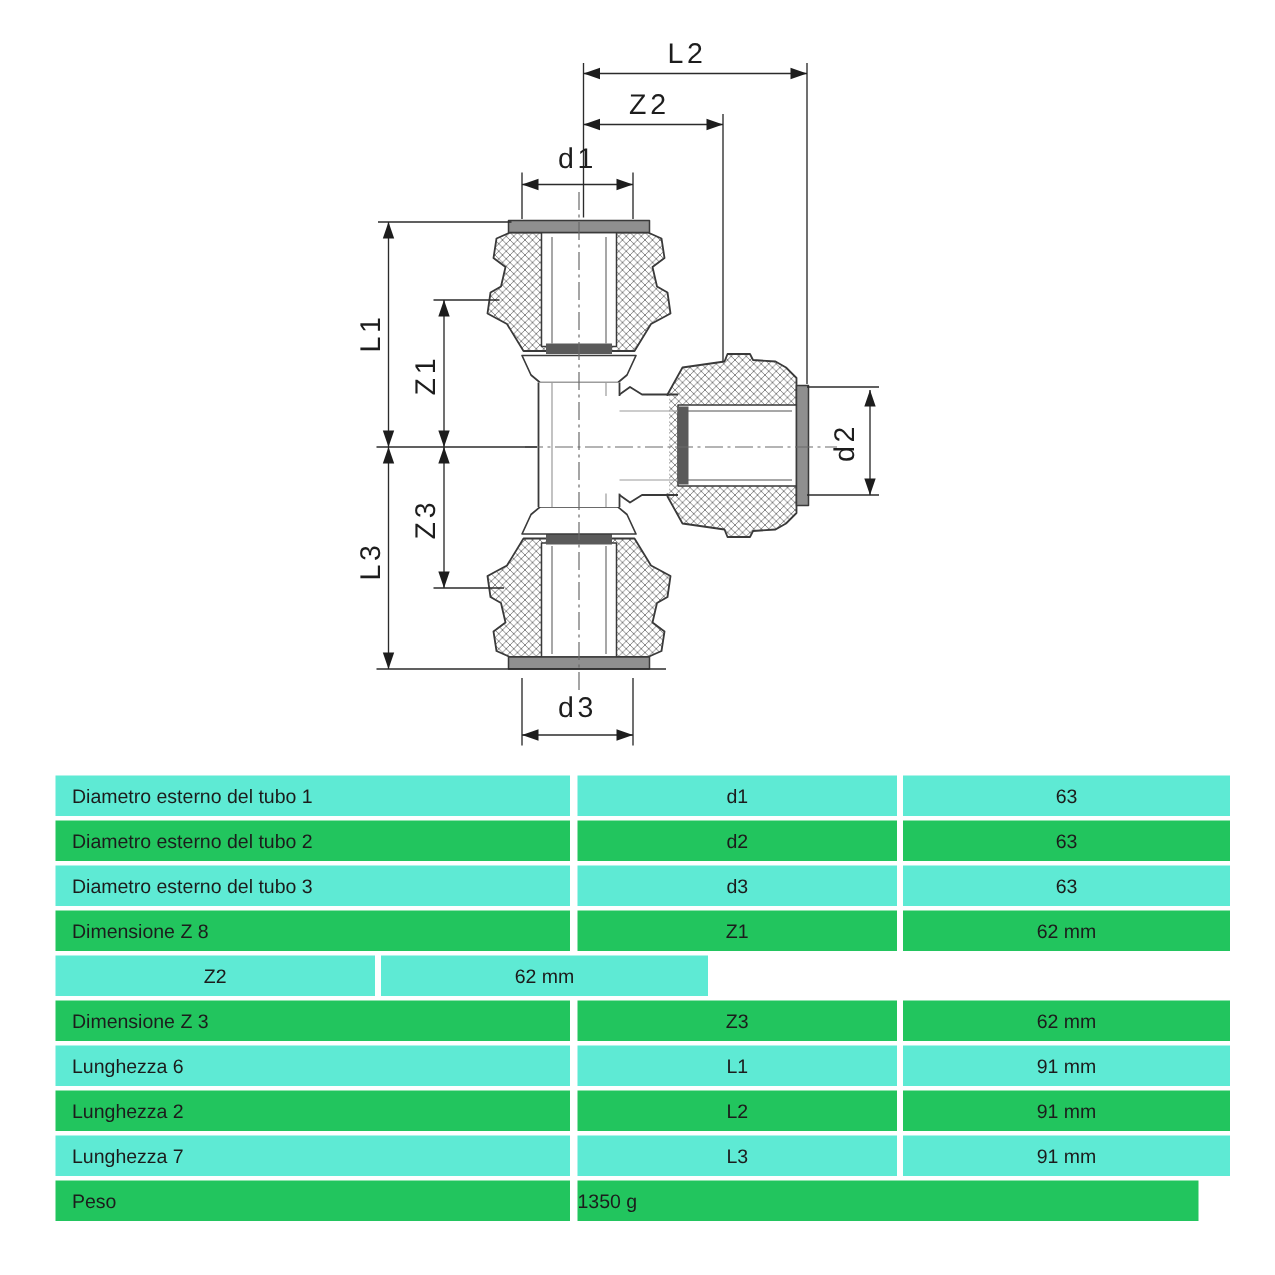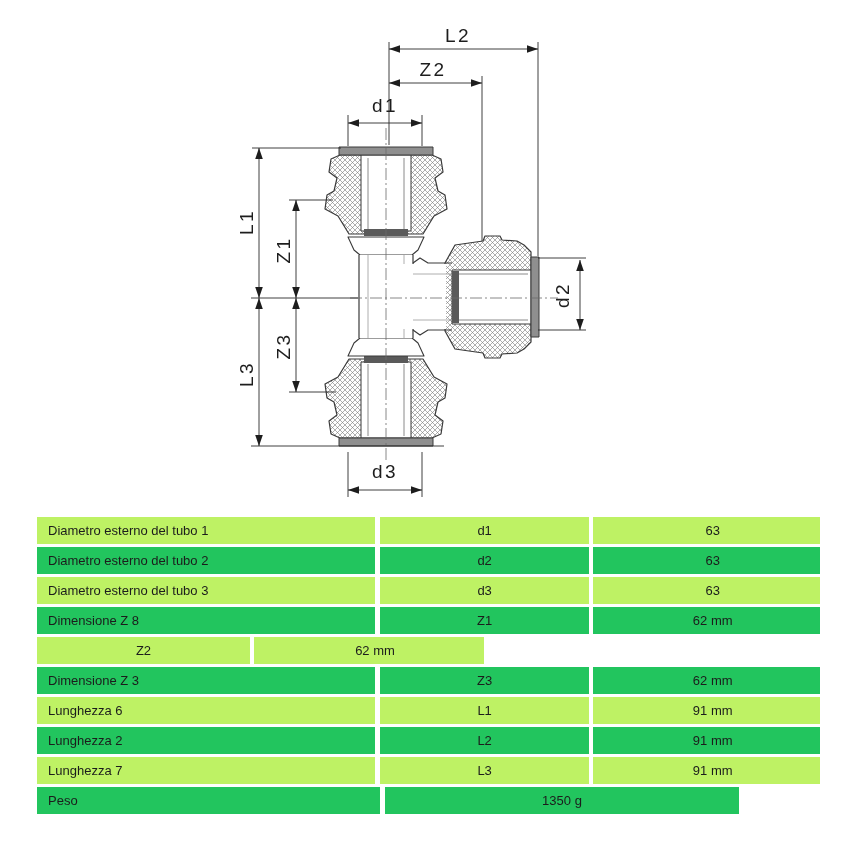--- a/index.html
+++ b/index.html
@@ -11,23 +11,23 @@
   .dim-label{
     font-family:"Liberation Sans",sans-serif;font-size:19px;fill:#1d1d1d;
     letter-spacing:2.5px;
   }
   .spec-table{position:absolute;left:37px;top:517px;width:783px;}
   .row{display:flex;margin-bottom:3px;height:27px;line-height:27px;
        font-size:13px;color:#1c1c1c;}
   .row .c1{width:343px;padding-left:11px;box-sizing:border-box;margin-right:5px;
            white-space:nowrap;overflow:hidden;}
   .row .c2{width:213px;text-align:center;margin-right:4px;}
-  .row .c3{width:218px;text-align:center;padding-left:12px;}
-  .row .cmerge{width:354px;text-align:center;}
-  .row.odd  > div{background:#bef264;}
+  .row .c3{width:218px;text-align:center;}
+  .row .cmerge{width:414px;}
+  .row.odd  > div{background:#5eead4;}
   .row.even > div{background:#22c55e;}
 </style>
 </head>
 <body>
 
 <div class="page">
 
   <svg class="drawing" width="850" height="515" viewBox="0 0 850 515">
     <defs>
       <pattern id="xh" width="5" height="5" patternUnits="userSpaceOnUse">

